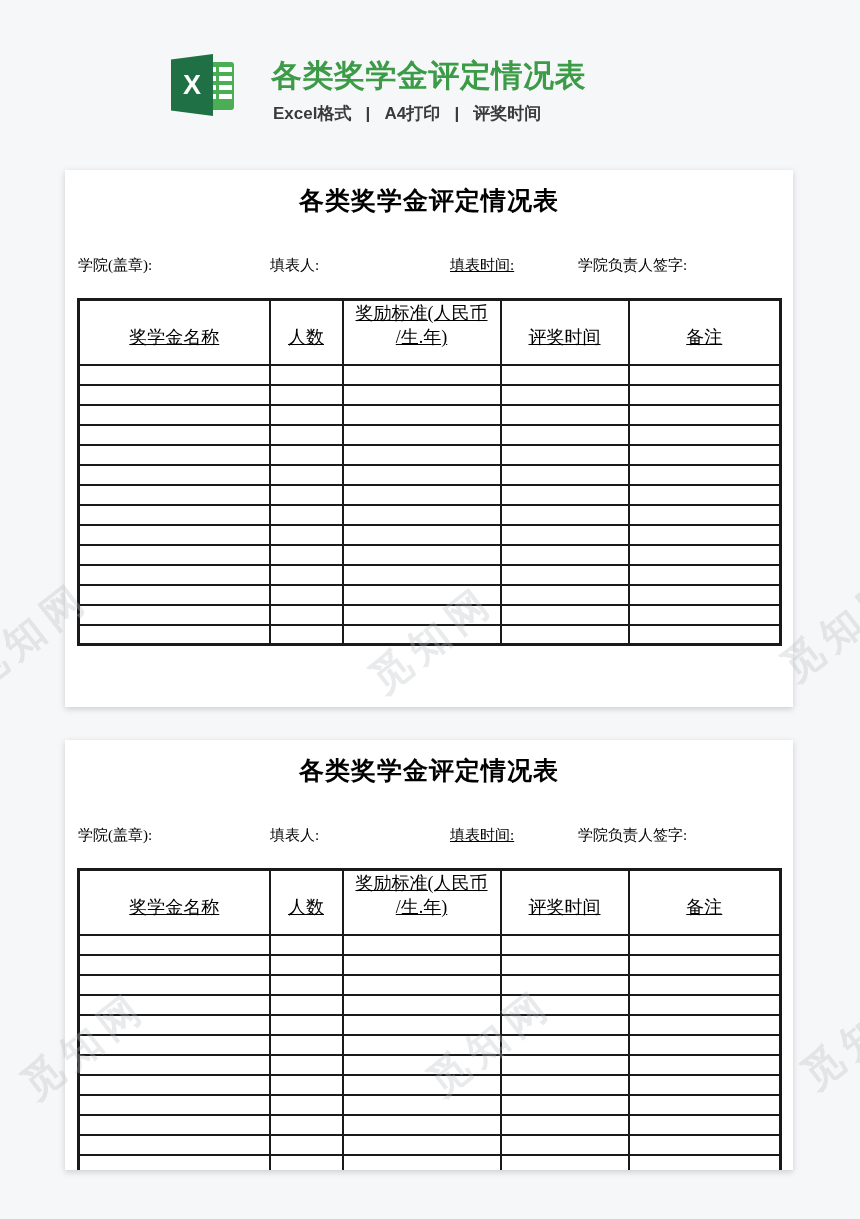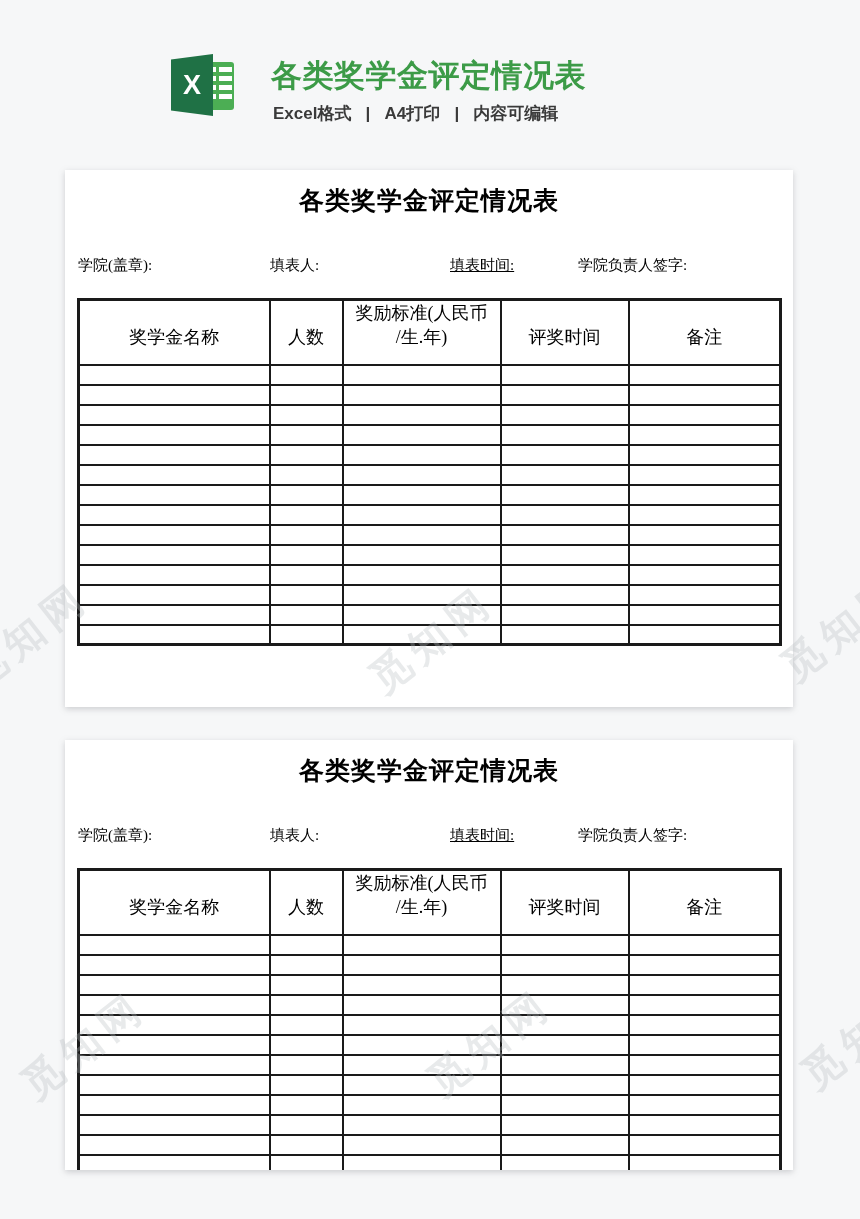--- a/index.html
+++ b/index.html
@@ -70,21 +70,21 @@
 
   .doc-table {
     position:absolute; top:128px; left:12px;
     border-collapse:collapse; table-layout:fixed; width:702px;
     border:3px solid #1a1a1a;
   }
   .doc-table th, .doc-table td { border:2px solid #1a1a1a; }
   .doc-table th {
     height:62px; vertical-align:bottom; text-align:center;
     font-weight:normal; font-size:18px; line-height:1.35;
-    padding-bottom:14px; color:#000;
+    padding-bottom:14px; color:#000;text-decoration:underline;
   }
   .doc-table td { height:20px; }
   .hdr-line { display:block; }
 
   
   .wm {
     position:absolute; z-index:30; pointer-events:none;
     font-size:40px; font-weight:bold; letter-spacing:8px;
     color:rgba(183,189,194,0.32);
     transform:rotate(-38deg);
@@ -108,21 +108,21 @@
         <i></i>
         <i></i>
         <i></i>
         <i></i>
         <i></i>
         <i></i>
     </div>
     <div class="excel-book">X</div>
   </div>
   <div class="site-title">各类奖学金评定情况表</div>
-  <div class="site-subtitle">Excel格式   |   A4打印   |   内容可编辑</div>
+  <div class="site-subtitle">Excel格式   |   A4打印   |   评奖时间</div>
 </div>
 
 <div class="page-card page-1">
   <div class="doc-title">各类奖学金评定情况表</div>
   <div class="meta-row">
     <span class="meta-label meta-college">学院(盖章):</span>
     <span class="meta-label meta-filler">填表人:</span>
     <span class="meta-label meta-time">填表时间:</span>
     <span class="meta-label meta-signature">学院负责人签字:</span>
   </div>

